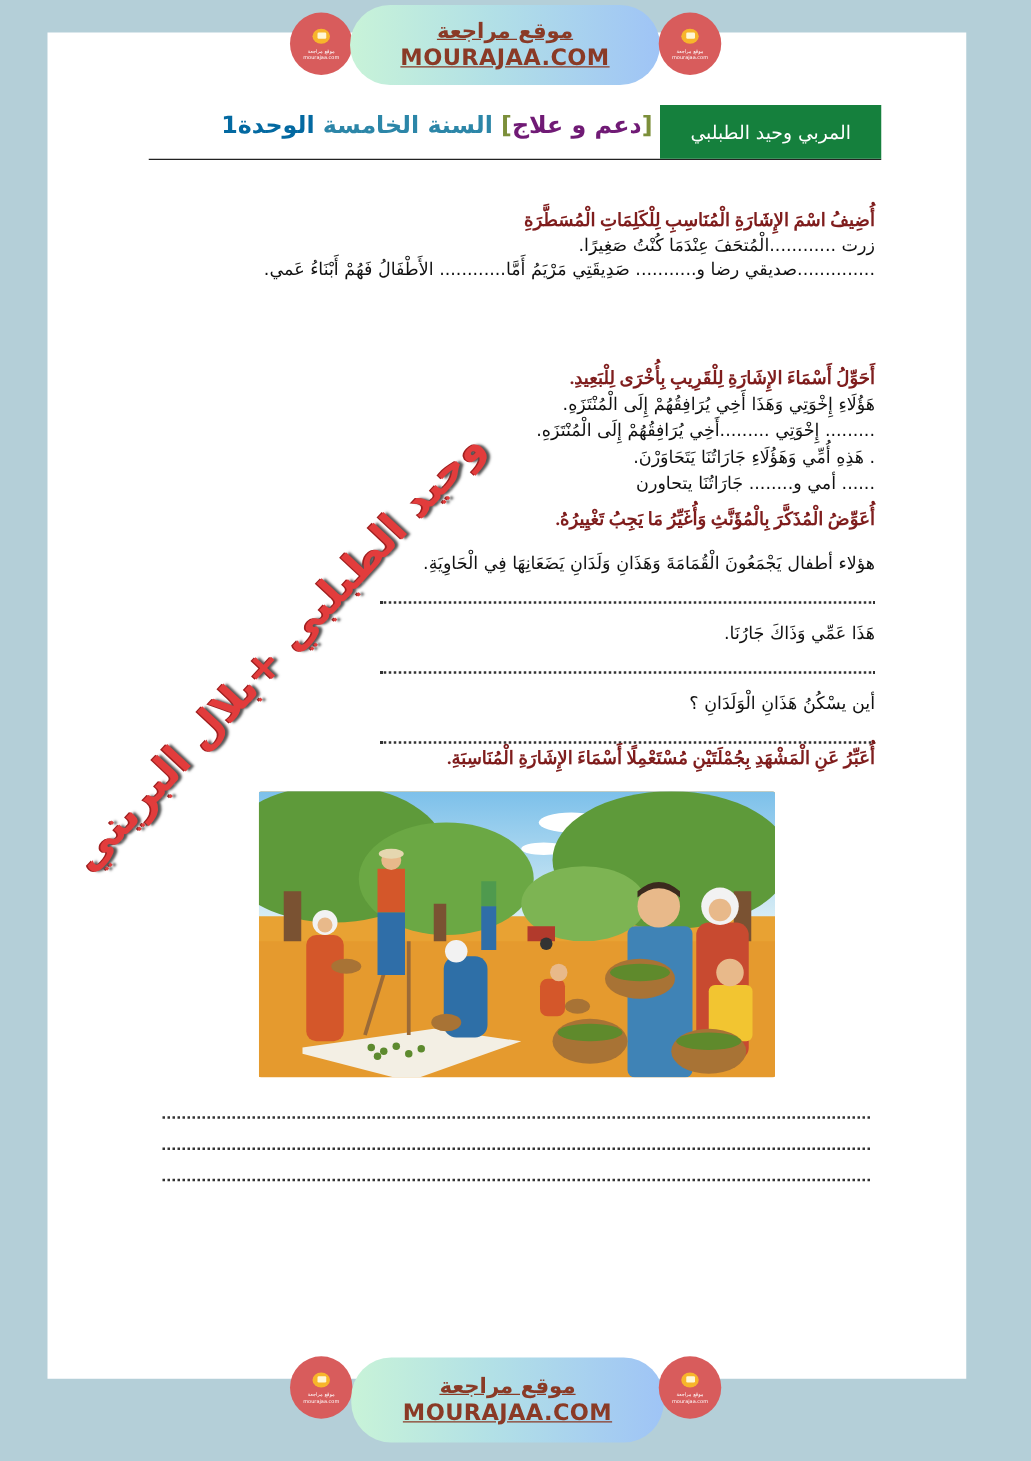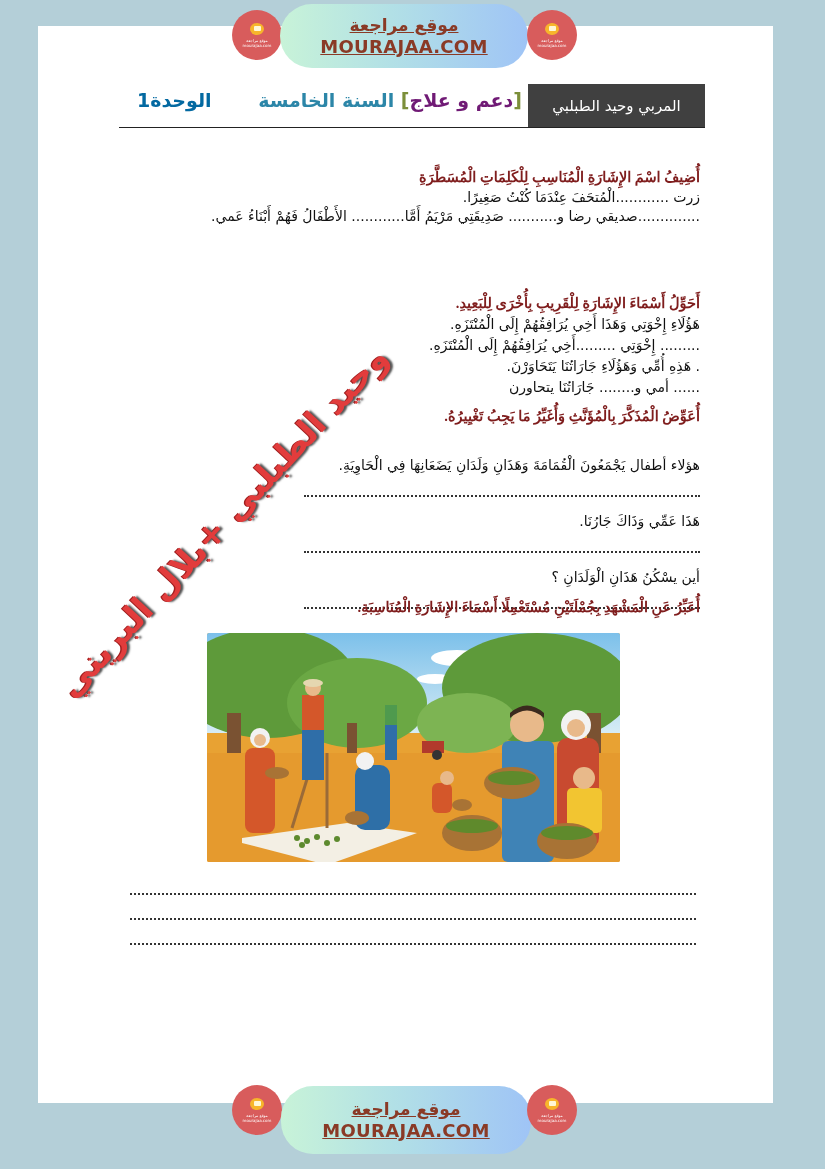--- a/index.html
+++ b/index.html
@@ -43,31 +43,31 @@
   .badge .logo::after { content: ""; width: 7px; height: 5px; background: #fff7d6; border-radius: 1px; }
   .badge .t { font-size: 4px; color: #fff; line-height: 5px; white-space: nowrap; }
 
   
   .header {
     position: absolute; left: 119px; top: 84px; width: 586px; height: 44px;
     border-bottom: 1.5px solid #222;
   }
   .teacher-box {
     position: absolute; right: 0; top: 0; width: 177px; height: 43px;
-    background: #404040; color: #fff; font-size: 15px;
+    background: #15803d; color: #fff; font-size: 15px;
     display: flex; align-items: center; justify-content: center; direction: rtl;
     font-family: "DejaVu Sans", sans-serif;
   }
   .title-line {
     position: absolute; right: 183px; top: 5px; direction: rtl; white-space: nowrap;
     font-size: 19px; font-weight: bold; font-family: "DejaVu Sans", sans-serif;
   }
   .title-line .br { color: #7c8f3a; }
   .title-line .black { color: #701a75; margin-top: 27px; }
-  .title-line .teal { color: #2c86a8; margin-left: 40px; }
+  .title-line .teal { color: #2c86a8; }
   .title-line .olive { color: #0369a1; }
 
   
   .content { position: absolute; left: 120px; width: 580px; direction: rtl; text-align: right; }
   .ex-title {
     color: #7f1d1d; font-weight: bold; font-size: 14.5px; line-height: 22px; white-space: nowrap; font-family: Liberation Serif, serif;
   }
   .line { color: #111; font-size: 14px; line-height: 19px; white-space: nowrap; text-align: right; }
   #ex1 { top: 166px; }
   #ex2 { top: 292px; }
@@ -133,21 +133,21 @@
 
 <div class="content" id="ex2">
   <div class="ex-title">أَحَوِّلُ أَسْمَاءَ الإِشَارَةِ لِلْقَرِيبِ بِأُخْرَى لِلْبَعِيدِ.</div>
   <div class="line">هَؤُلَاءِ إِخْوَتِي وَهَذَا أَخِي يُرَافِقُهُمْ إِلَى الْمُنْتَزَهِ.</div>
   <div class="line">......... إِخْوَتِي .........أَخِي يُرَافِقُهُمْ إِلَى الْمُنْتَزَهِ.</div>
   <div class="line">. هَذِهِ أُمِّي وَهَؤُلَاءِ جَارَاتُنَا يَتَحَاوَرْنَ.</div>
   <div class="line">...... أمي و........ جَارَاتُنَا يتحاورن</div>
 </div>
 
 <div class="content" id="ex3">
-  <div class="ex-title" style="margin-bottom:28px">أُعَوِّضُ الْمُذَكَّرَ بِالْمُؤَنَّثِ وَأُغَيِّرُ مَا يَجِبُ تَغْيِيرُهُ.</div>
+  <div class="ex-title" style="margin-bottom:14px">أُعَوِّضُ الْمُذَكَّرَ بِالْمُؤَنَّثِ وَأُغَيِّرُ مَا يَجِبُ تَغْيِيرُهُ.</div>
   <div class="line">هؤلاء أطفال يَجْمَعُونَ الْقُمَامَةَ وَهَذَانِ وَلَدَانِ يَضَعَانِهَا فِي الْحَاوِيَةِ.</div>
   <div class="answer"></div>
   <div class="line">هَذَا عَمِّي وَذَاكَ جَارُنَا.</div>
   <div class="answer"></div>
   <div class="line">أين يسْكُنُ هَذَانِ الْوَلَدَانِ ؟</div>
   <div class="answer"></div>
 </div>
 
 <div class="content" id="ex4">
   <div class="ex-title">أُعَبِّرُ عَنِ الْمَشْهَدِ بِجُمْلَتَيْنِ مُسْتَعْمِلًا أَسْمَاءَ الإِشَارَةِ الْمُنَاسِبَةِ.</div>

